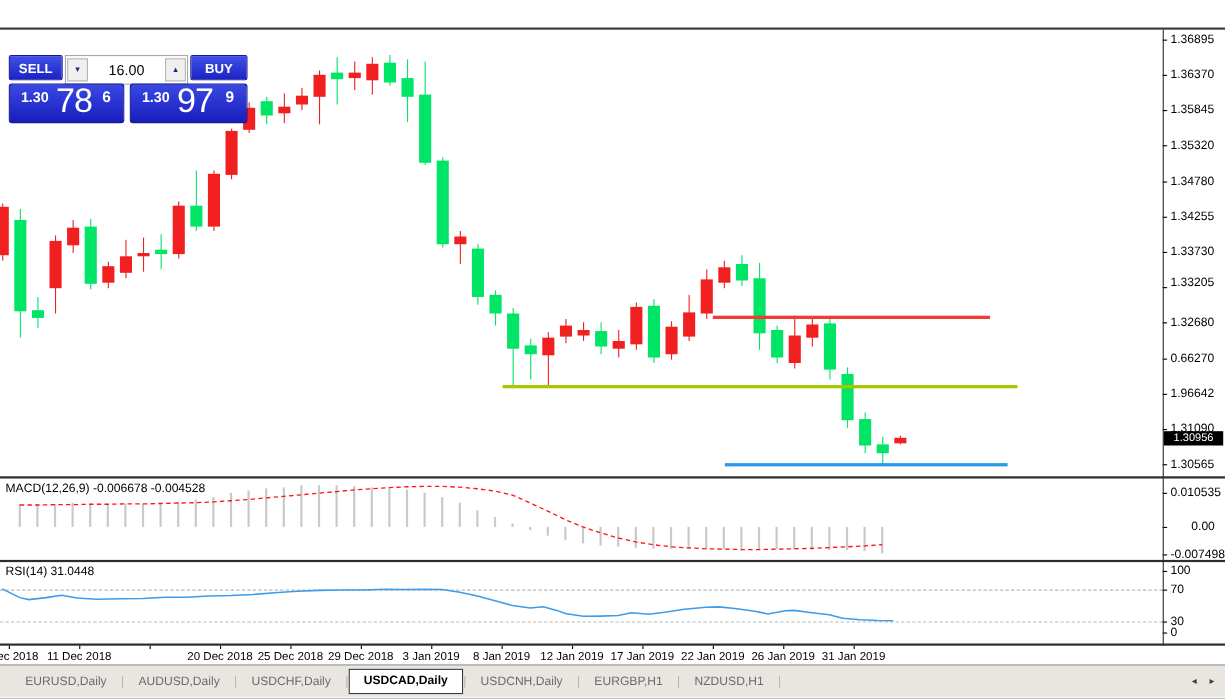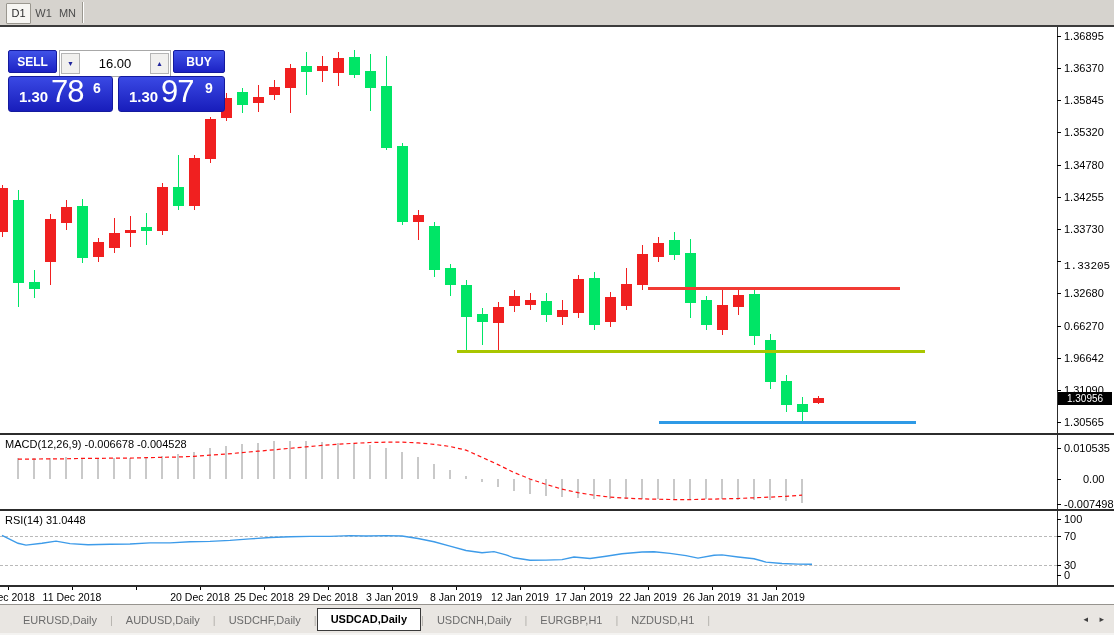--- a/index.html
+++ b/index.html
@@ -32,47 +32,39 @@
             text-align:center;line-height:23px;background:linear-gradient(#4052e8,#1c22c4);
             border:1px solid #141a9e;box-sizing:border-box;cursor:pointer;}
   .vol-box{position:absolute;left:51px;top:2px;width:112px;height:27px;background:#fff;
            border:1px solid #a8a8a8;box-sizing:border-box;}
   .vol-value{position:absolute;left:22px;right:22px;top:0;height:25px;line-height:25px;
              text-align:center;font-size:13px;color:#000;}
   .spin{position:absolute;top:2px;width:19px;height:21px;background:#f1f0ee;border:1px solid #b5b5b5;
         box-sizing:border-box;font-size:7px;color:#20259c;text-align:center;line-height:20px;cursor:pointer;}
   .tile{position:absolute;top:28px;height:36px;border-radius:3px;background:linear-gradient(#3a49e4,#181dbb);
         border:1px solid #141a9e;box-sizing:border-box;color:#fff;cursor:pointer;}
-  .tile-prefix{position:absolute;bottom:6px;font-size:15px;font-weight:bold;}
+  .tile-prefix{position:absolute;bottom:15px;font-size:13px;font-weight:bold;}
   .tile-big{position:absolute;bottom:1px;font-size:31px;font-weight:400;letter-spacing:-1px;}
   .tile-sup{position:absolute;top:3px;font-size:14px;font-weight:bold;}
   
   .tabbar{position:absolute;left:0;top:604px;width:1114px;height:29px;background:#e9e6e2;
           border-top:1px solid #97948f;}
   .tabs{position:absolute;left:10px;top:0;height:29px;display:flex;align-items:center;}
   .tab{height:20px;line-height:20px;padding:0 13px;font-size:11px;color:#6b6b6b;cursor:pointer;white-space:nowrap;}
   .tab.active{background:#fff;border:1px solid #3a3a3a;color:#000;font-weight:600;height:21px;line-height:21px;}
   .tab-sep{color:#b3b0ab;font-size:11px;}
   .tab-arrow{position:absolute;top:9px;font-size:9px;color:#3f3f3f;cursor:pointer;line-height:10px;}
   .bottom-strip{position:absolute;left:0;top:633px;width:1114px;height:2px;background:#f4f3f1;}
   svg{position:absolute;overflow:visible;}
 </style>
 </head>
 <body>
 
 <div id="app">
 
-  <div class="toolbar">
-    <div id="tf-buttons">
-        <div class="tf-btn active" style="left: 6px; width: 23px;">D1</div>
-        <div class="tf-btn" style="left: 33px; width: 19px;">W1</div>
-        <div class="tf-btn" style="left: 56px; width: 21px;">MN</div>
-      </div>
-    <div class="tb-sep" style="left:82px"></div>
-  </div>
   <div class="top-line"></div>
 
 
   <div id="price-pane">
       <div class="candle-wick" style="left: 2px; top: 185px; width: 1px; height: 52px; background: rgb(240, 32, 32);"></div>
       <div class="candle-body" style="left: -3px; top: 188px; width: 11px; height: 44px; background: rgb(240, 32, 32);"></div>
       <div class="candle-wick" style="left: 18px; top: 190px; width: 1px; height: 117px; background: rgb(0, 229, 102);"></div>
       <div class="candle-body" style="left: 13px; top: 200px; width: 11px; height: 83px; background: rgb(0, 229, 102);"></div>
       <div class="candle-wick" style="left: 34px; top: 270px; width: 1px; height: 28px; background: rgb(0, 229, 102);"></div>
       <div class="candle-body" style="left: 29px; top: 282px; width: 11px; height: 7px; background: rgb(0, 229, 102);"></div>
@@ -256,21 +248,21 @@
       <div class="axis-label" style="top: 94px;">1.35845</div>
       <div class="axis-tick" style="top: 132px;"></div>
       <div class="axis-label" style="top: 126px;">1.35320</div>
       <div class="axis-tick" style="top: 165px;"></div>
       <div class="axis-label" style="top: 159px;">1.34780</div>
       <div class="axis-tick" style="top: 197px;"></div>
       <div class="axis-label" style="top: 191px;">1.34255</div>
       <div class="axis-tick" style="top: 229px;"></div>
       <div class="axis-label" style="top: 223px;">1.33730</div>
       <div class="axis-tick" style="top: 261px;"></div>
-      <div class="axis-label" style="top: 260px; font-family: Liberation Mono, monospace;">1.33205</div>
+      <div class="axis-label" style="top: 251px;">1.33205</div>
       <div class="axis-tick" style="top: 293px;"></div>
       <div class="axis-label" style="top: 287px;">1.32680</div>
       <div class="axis-tick" style="top: 326px;"></div>
       <div class="axis-label" style="top: 320px;">0.66270</div>
       <div class="axis-tick" style="top: 358px;"></div>
       <div class="axis-label" style="top: 352px;">1.96642</div>
       <div class="axis-tick" style="top: 390px;"></div>
       <div class="axis-label" style="top: 384px;">1.31090</div>
       <div class="axis-tick" style="top: 422px;"></div>
       <div class="axis-label" style="top: 416px;">1.30565</div>

